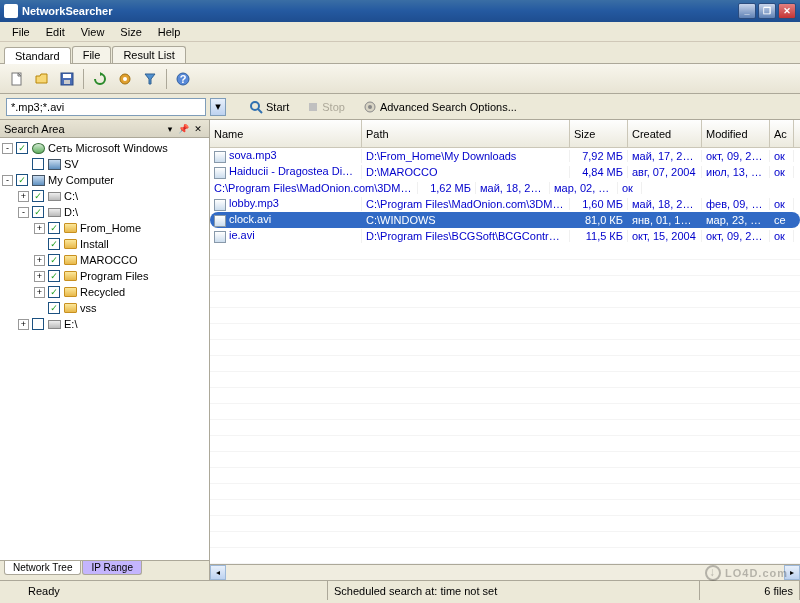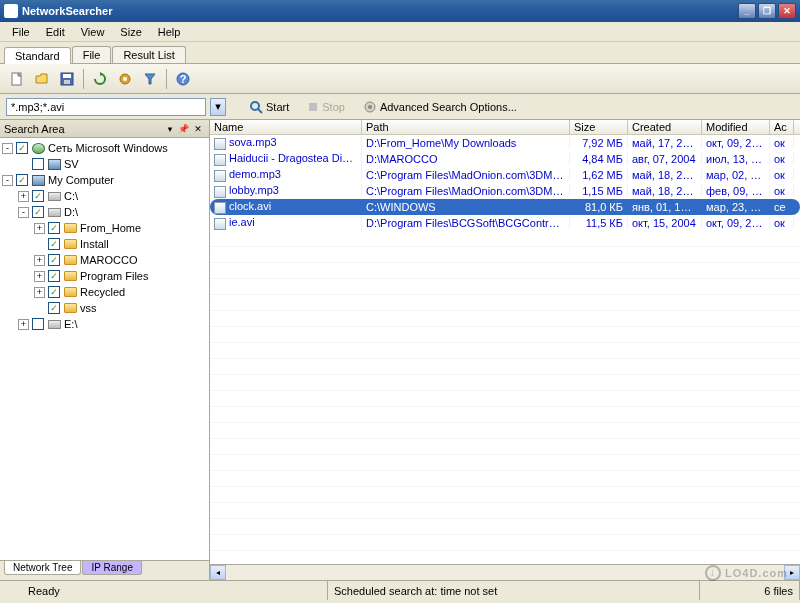--- a/index.html
+++ b/index.html
@@ -45,21 +45,21 @@
     .folder { background: linear-gradient(to bottom, #fce79a, #e8b84a); border-radius: 1px; width: 13px; height: 10px; border: 1px solid #c89020; }
     .drive { background: linear-gradient(to bottom, #eee, #bbb); width: 13px; height: 9px; border: 1px solid #888; }
     .computer { background: linear-gradient(to bottom, #c8dcf0, #6090c0); width: 13px; height: 11px; border: 1px solid #456; }
     .net { background: linear-gradient(to bottom, #d0e8d0, #60b060); width: 13px; height: 11px; border-radius: 50%; border: 1px solid #387038; }
     
     .bottom-tabs { height: 20px; display: flex; align-items: flex-start; padding: 0 4px; border-top: 1px solid #aca899; background: #ece9d8; }
     .bottom-tab { border: 1px solid #aca899; border-top: none; padding: 1px 8px; background: #c4b5fd; margin-right: 1px; border-radius: 0 0 3px 3px; cursor: pointer; font-size: 10px; }
     .bottom-tab.active { background: #fff; }
     
     .results { flex: 1; display: flex; flex-direction: column; overflow: hidden; }
-    .grid-header { display: flex; background: linear-gradient(to bottom, #fefefe, #eceade); border-bottom: 1px solid #cbc7b8; height: 15px; }
+    .grid-header { display: flex; background: linear-gradient(to bottom, #fefefe, #eceade); border-bottom: 1px solid #cbc7b8; height: 28px; }
     .grid-header-cell { border-right: 1px solid #cbc7b8; padding: 1px 4px; display: flex; align-items: center; overflow: hidden; cursor: pointer; }
     .grid-body { flex: 1; background: white; overflow: auto; }
     .grid-row { display: flex; height: 16px; align-items: center; color: #0000cc; }
     .grid-row.selected { background: #316ac5; color: white; border-radius: 8px; }
     .grid-cell { border-right: 1px solid transparent; padding: 0 4px; overflow: hidden; white-space: nowrap; text-overflow: ellipsis; }
     .grid-row:not(.selected) .grid-cell { border-right-color: #f0f0f0; }
     .grid-empty-row { height: 16px; border-bottom: 1px solid #f4f4f4; }
     .file-icon { width: 12px; height: 12px; display: inline-block; vertical-align: middle; margin-right: 3px; background: linear-gradient(to bottom, #fff, #cde); border: 1px solid #89a; }
     
     .col-name { width: 152px; }
@@ -323,31 +323,30 @@
         </div>
         <div class="grid-row">
           <div class="grid-cell col-name"><span class="file-icon"></span>Haiducii - Dragostea Din Tei.mp3</div>
           <div class="grid-cell col-path">D:\MAROCCO</div>
           <div class="grid-cell col-size">4,84 МБ</div>
           <div class="grid-cell col-created">авг, 07, 2004</div>
           <div class="grid-cell col-modified">июл, 13, 2004</div>
           <div class="grid-cell col-acc">ок</div>
         </div>
         <div class="grid-row">
-          <div class="grid-cell col-name"><span class="file-icon"></span>demo.mp3</div>
           <div class="grid-cell col-path">C:\Program Files\MadOnion.com\3DMark2001 SE\music</div>
           <div class="grid-cell col-size">1,62 МБ</div>
           <div class="grid-cell col-created">май, 18, 2004</div>
           <div class="grid-cell col-modified">мар, 02, 2001</div>
           <div class="grid-cell col-acc">ок</div>
         </div>
         <div class="grid-row">
           <div class="grid-cell col-name"><span class="file-icon"></span>lobby.mp3</div>
           <div class="grid-cell col-path">C:\Program Files\MadOnion.com\3DMark2001 SE\music</div>
-          <div class="grid-cell col-size">1,15 МБ</div>
+          <div class="grid-cell col-size">1,60 МБ</div>
           <div class="grid-cell col-created">май, 18, 2004</div>
           <div class="grid-cell col-modified">фев, 09, 2001</div>
           <div class="grid-cell col-acc">ок</div>
         </div>
         <div class="grid-row selected">
           <div class="grid-cell col-name"><span class="file-icon"></span>clock.avi</div>
           <div class="grid-cell col-path">C:\WINDOWS</div>
           <div class="grid-cell col-size">81,0 КБ</div>
           <div class="grid-cell col-created">янв, 01, 1980</div>
           <div class="grid-cell col-modified">мар, 23, 2000</div>

